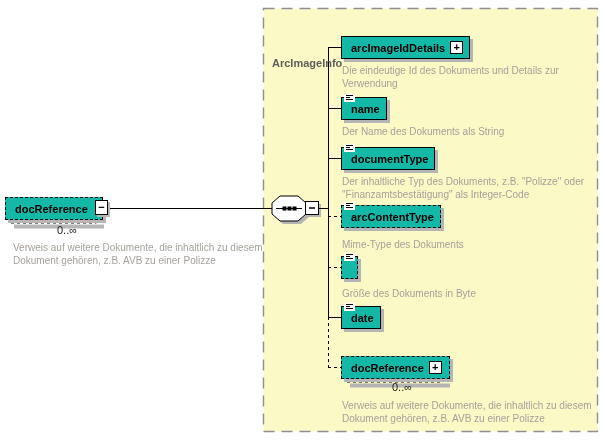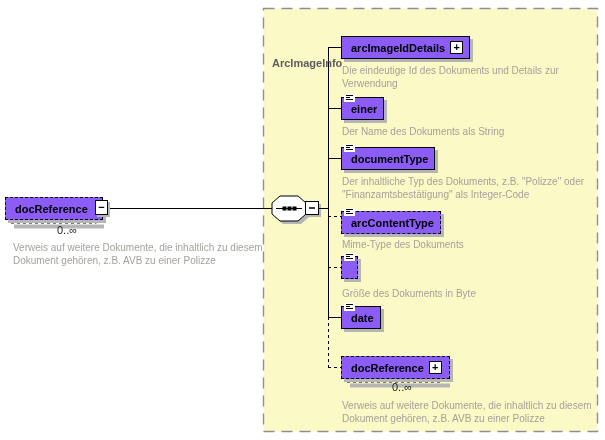--- a/index.html
+++ b/index.html
@@ -10,21 +10,21 @@
     overflow:hidden;
   }
   .wires{position:absolute;left:0;top:0;z-index:0;}
   .type-label{
     position:absolute;left:272px;top:13px;
     font-size:11px;font-weight:bold;color:#5e5e5e;z-index:1;margin-top:44px;
   }
   .el-box{
     position:absolute;z-index:2;
     display:inline-flex;align-items:center;
-    height:21px;background:#8b5cf6;
+    height:21px;background:#14b8a6;
     border:1px solid #000;
     box-shadow:3px 3px 0 0 #b5b5b5;
     padding:0 6px 0 9px;
     font-size:11px;font-weight:bold;color:#000;
     white-space:nowrap;
   }
   .el-box.optional{border-style:dashed;}
   .expand-box{
     display:inline-block;width:11px;height:11px;
     margin-left:5px;border:1px solid #000;background:#fff;
@@ -114,37 +114,37 @@
   <div class="desc" style="left:342px;top:64px;width:232px;">Die eindeutige Id des Dokuments und Details zur Verwendung</div>
 
   <div class="el-box" style="left:341px;top:97px;">
     <span class="txt-icon">
       <svg width="9" height="8">
           <line x1="1" y1="1.5" x2="8" y2="1.5" stroke="#000"></line>
           <line x1="1" y1="3.5" x2="5" y2="3.5" stroke="#000"></line>
           <line x1="1" y1="5.5" x2="8" y2="5.5" stroke="#000"></line>
         </svg>
     </span>
-    <span>einer</span>
+    <span>name</span>
   </div>
   <div class="desc" style="left:342px;top:125px;width:250px;">Der Name des Dokuments als String</div>
 
   <div class="el-box" style="left:341px;top:147px;">
     <span class="txt-icon">
       <svg width="9" height="8">
           <line x1="1" y1="1.5" x2="8" y2="1.5" stroke="#000"></line>
           <line x1="1" y1="3.5" x2="5" y2="3.5" stroke="#000"></line>
           <line x1="1" y1="5.5" x2="8" y2="5.5" stroke="#000"></line>
         </svg>
     </span>
     <span>documentType</span>
   </div>
   <div class="desc" style="left:342px;top:175px;width:256px;">Der inhaltliche Typ des Dokuments, z.B. "Polizze" oder "Finanzamtsbestätigung" als Integer-Code</div>
 
-  <div class="el-box optional" style="left:341px;top:211px;justify-content:flex-end;">
+  <div class="el-box optional" style="left:341px;top:205px;justify-content:flex-end;">
     <span class="txt-icon">
       <svg width="9" height="8">
           <line x1="1" y1="1.5" x2="8" y2="1.5" stroke="#000"></line>
           <line x1="1" y1="3.5" x2="5" y2="3.5" stroke="#000"></line>
           <line x1="1" y1="5.5" x2="8" y2="5.5" stroke="#000"></line>
         </svg>
     </span>
     <span>arcContentType</span>
   </div>
   <div class="desc" style="left:342px;top:238px;width:250px;">Mime-Type des Dokuments</div>

